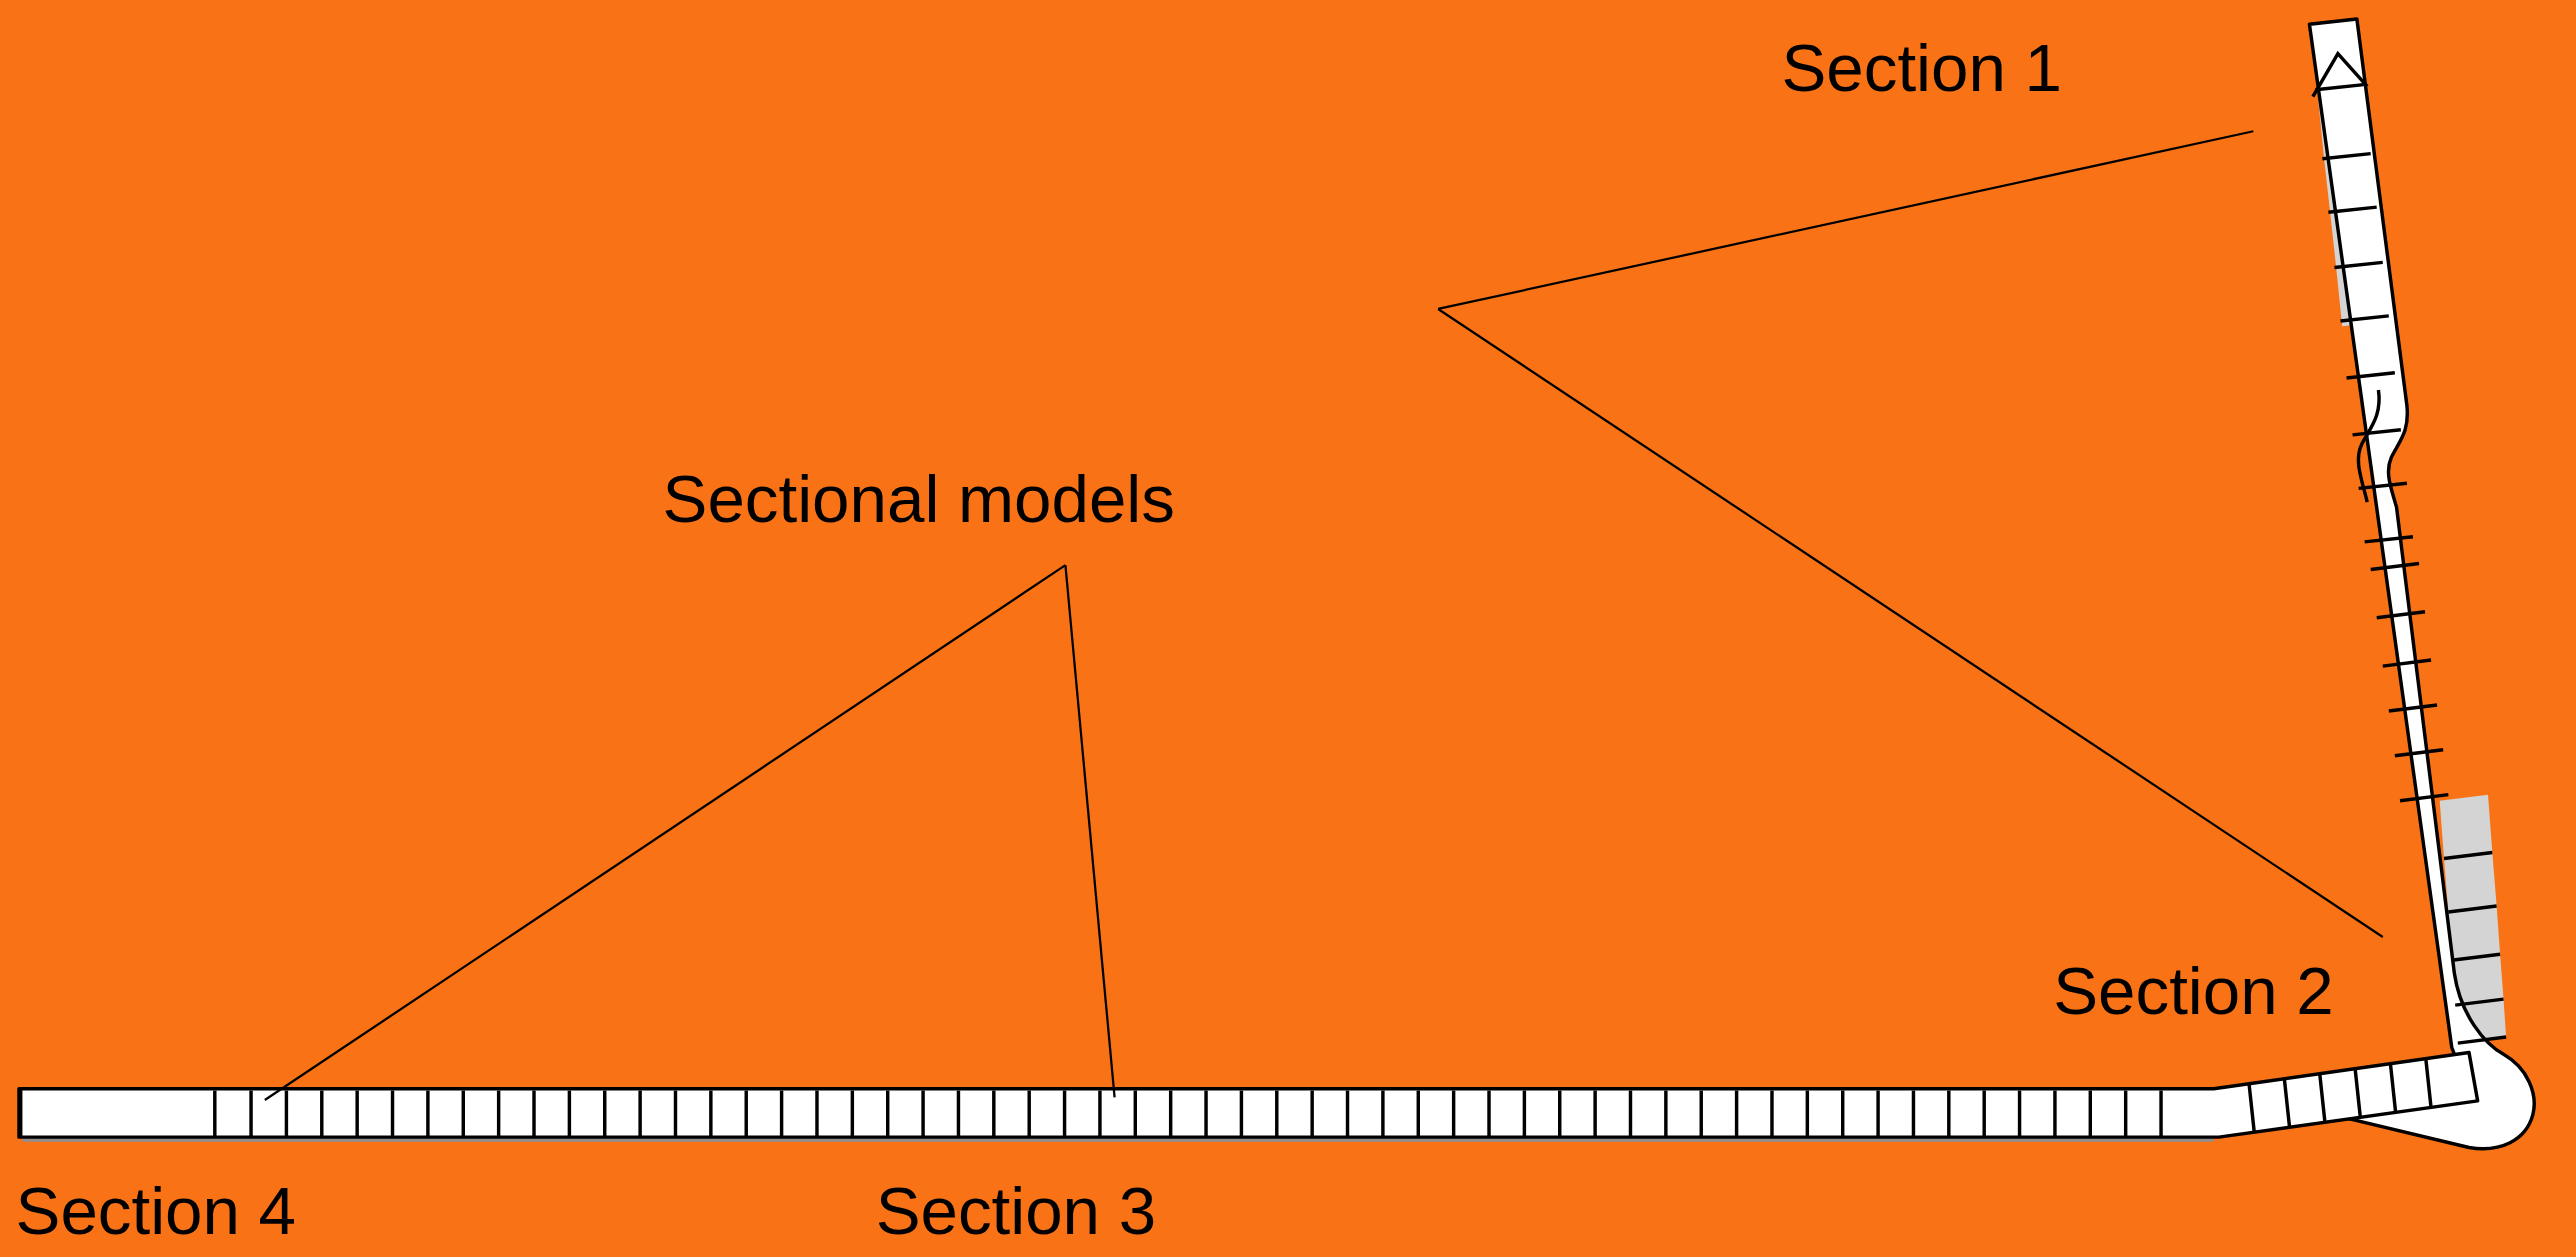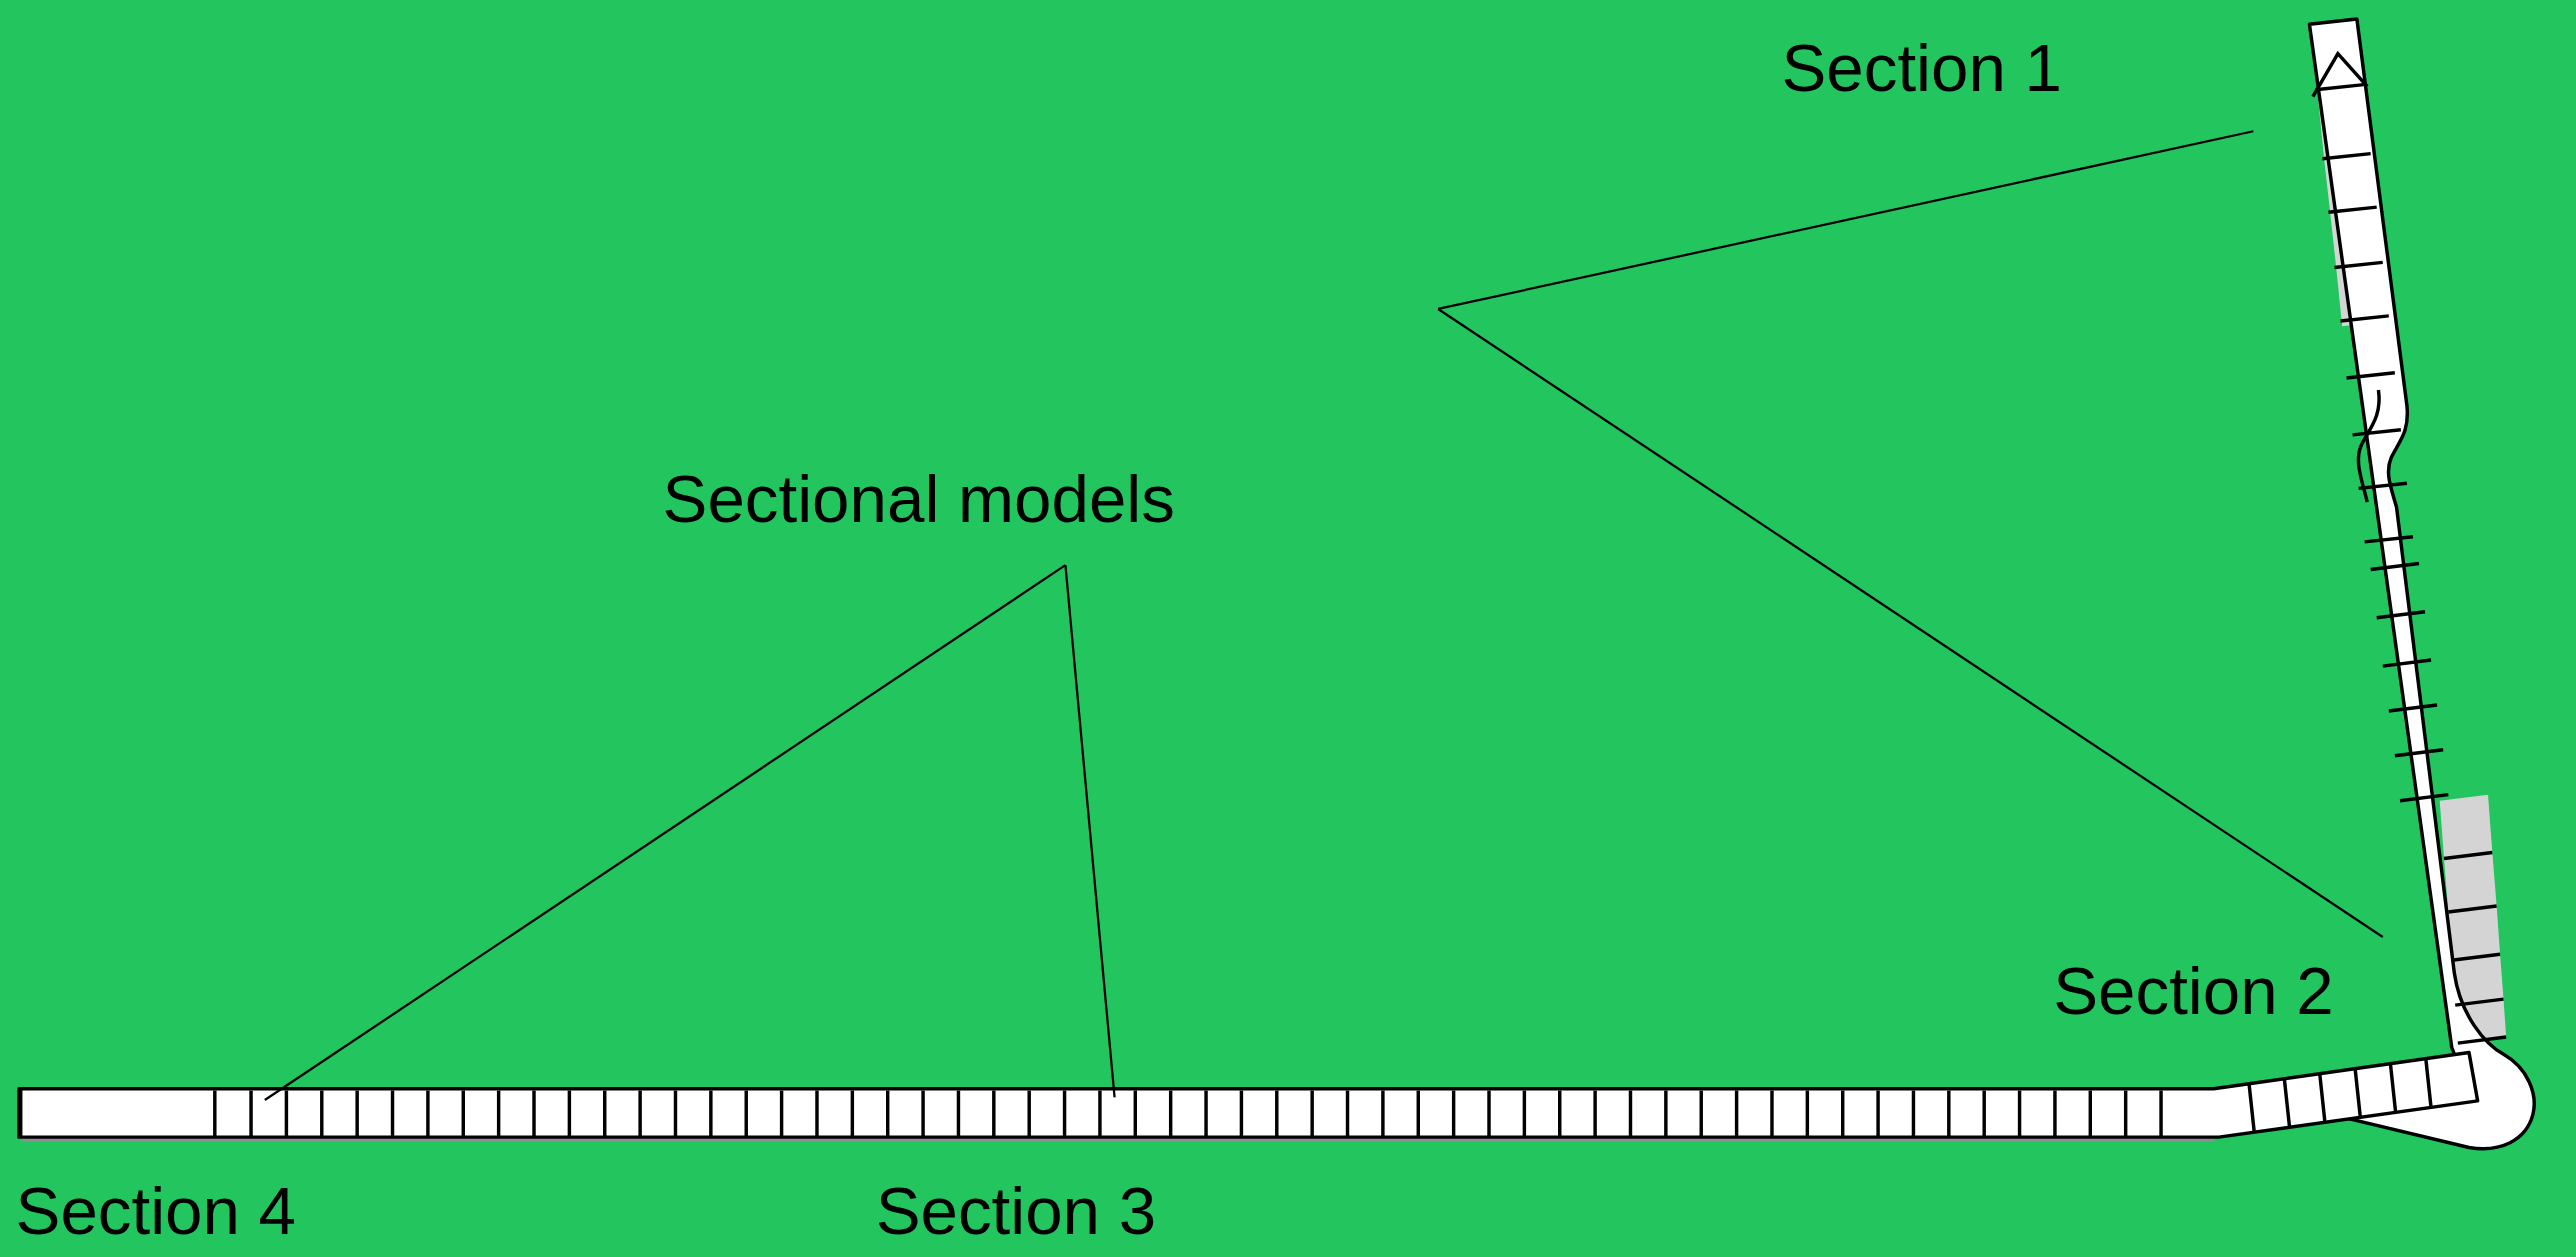--- a/index.html
+++ b/index.html
@@ -4,21 +4,21 @@
 <style>
   html, body {
     margin: 0;
     padding: 0;
     background: #ffffff;
   }
   #stage {
     position: relative;
     width: 2576px;
     height: 1258px;
-    background: #22c55e;
+    background: #f97316;
     overflow: hidden;
     font-family: "Liberation Sans", sans-serif;
   }
   #diagram-svg {
     position: absolute;
     top: 0;
     left: 0;
     width: 2576px;
     height: 1258px;
   }

